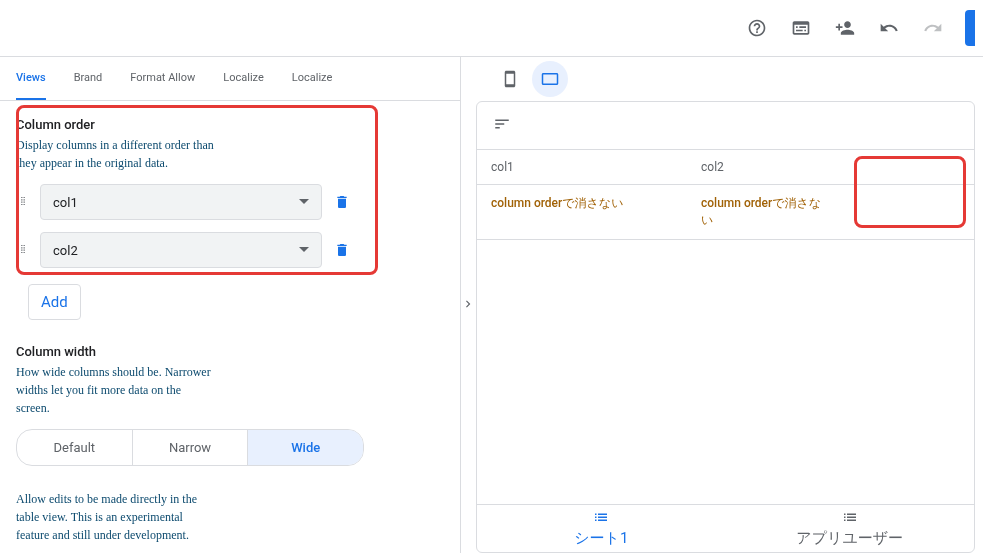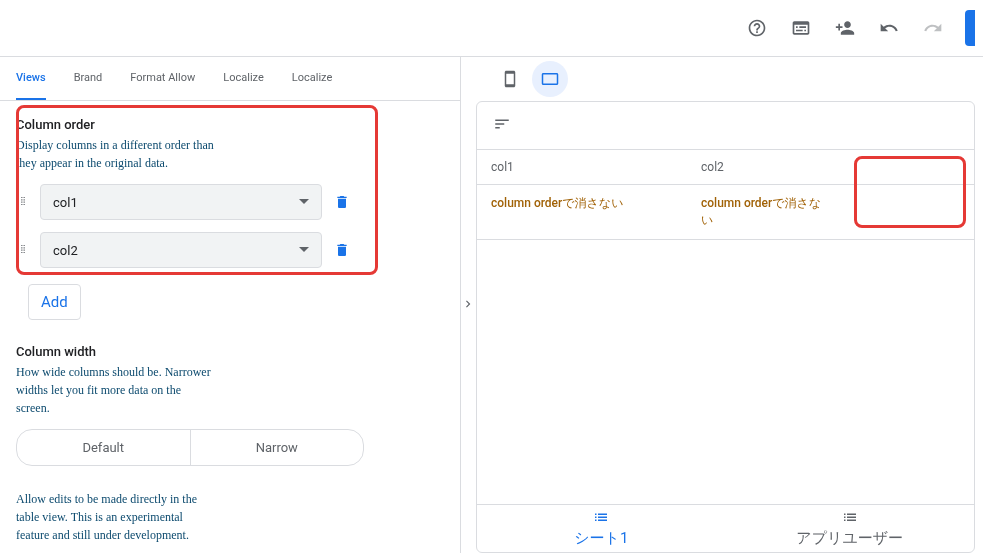--- a/index.html
+++ b/index.html
@@ -166,20 +166,21 @@
 
         <div class="add-btn">Add</div>
       </div>
 
       <div class="section">
         <div class="section-title">Column width</div>
         <div class="section-desc">How wide columns should be. Narrower widths let you fit more data on the screen.</div>
         <div class="width-group">
           <div class="width-opt">Default</div>
           <div class="width-opt">Narrow</div>
+          <div class="width-opt active">Wide</div>
         </div>
       </div>
 
       <div class="section">
         <div class="section-desc">Allow edits to be made directly in the table view. This is an experimental feature and still under development.</div>
       </div>
     </div>
   </div>
 
   <div class="divider-col">

